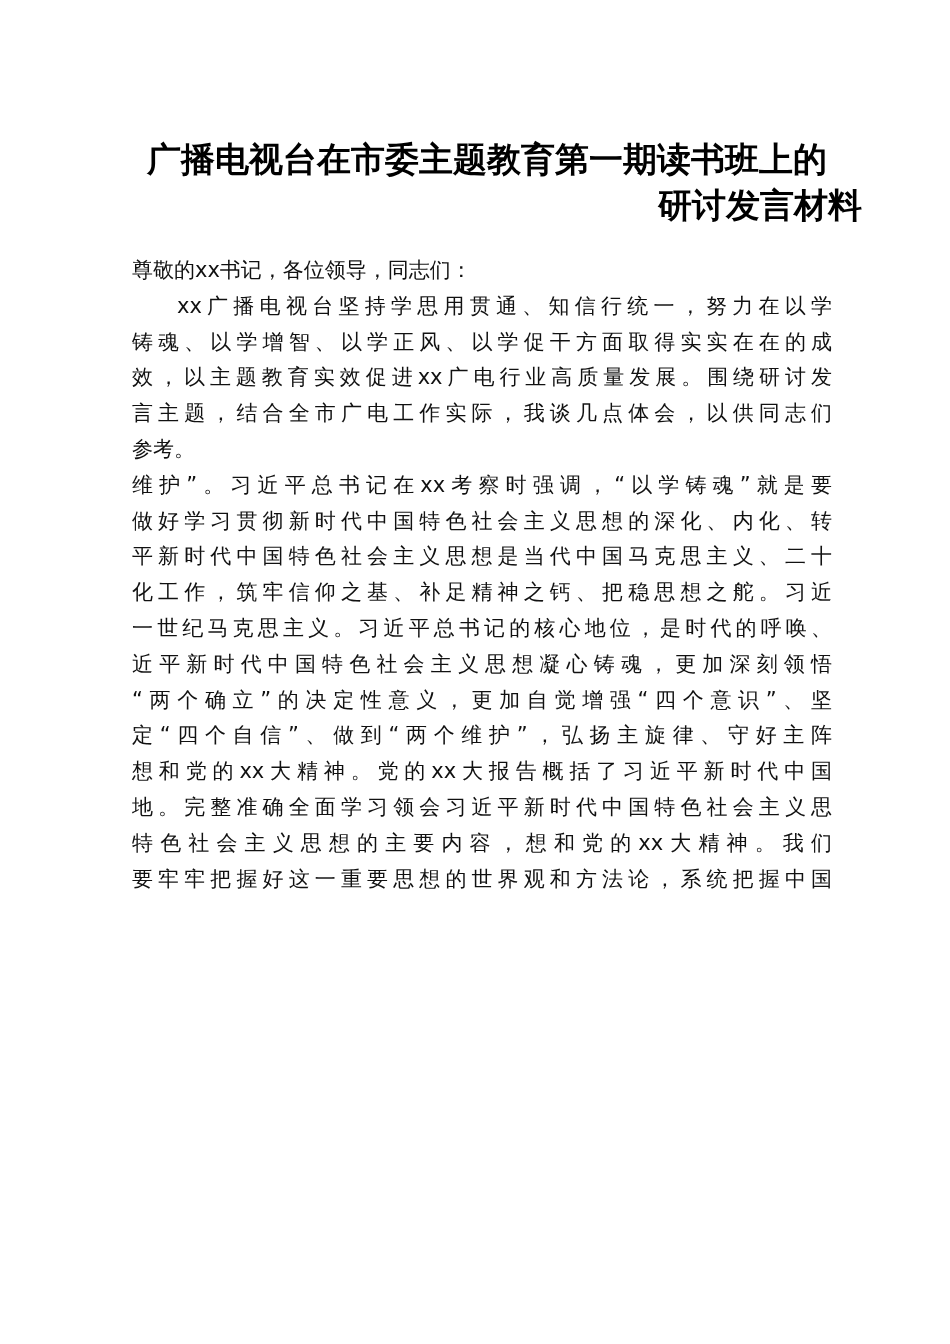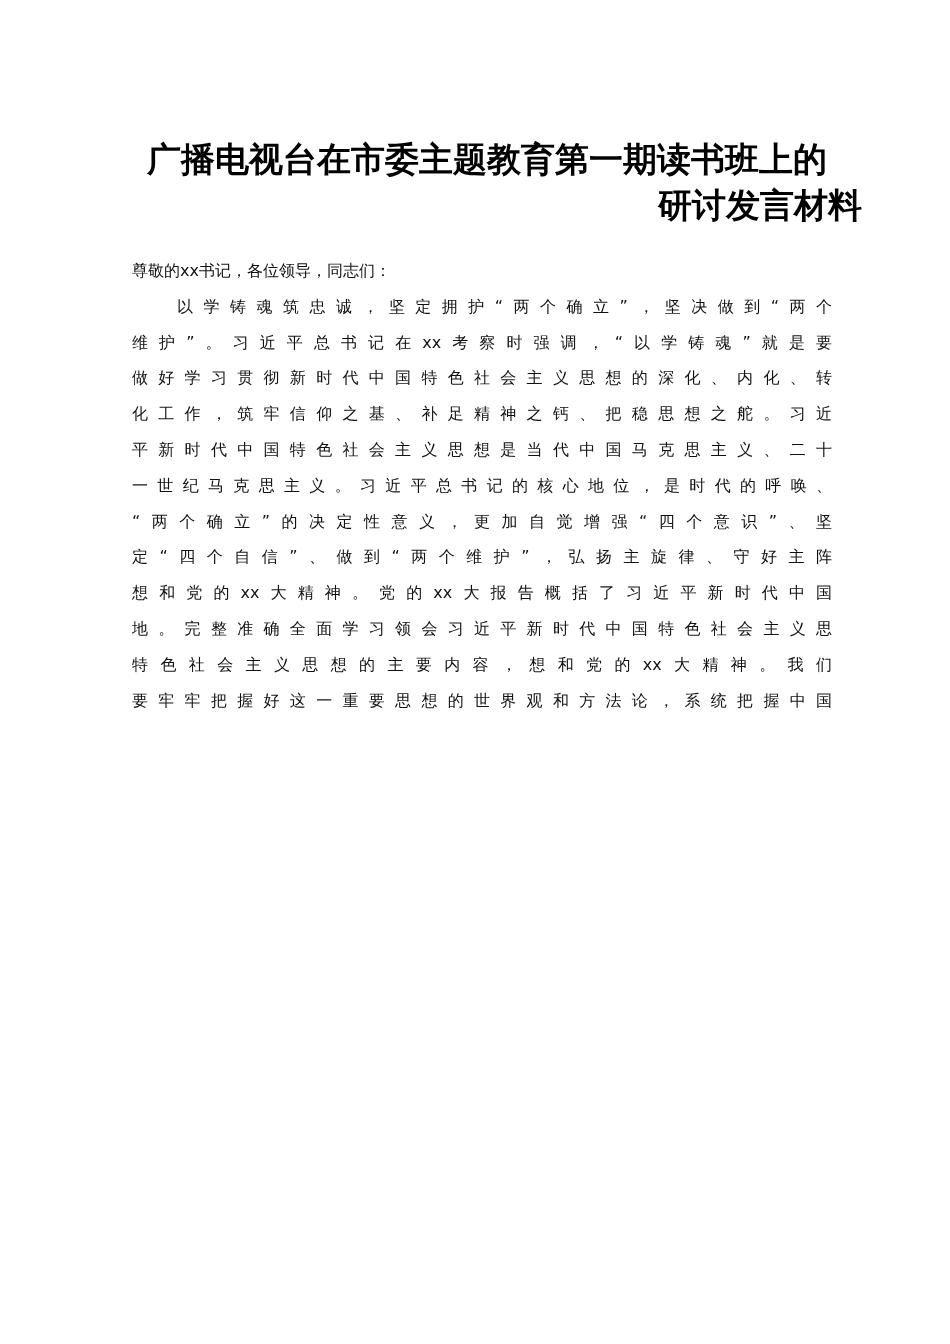--- a/index.html
+++ b/index.html
@@ -9,48 +9,55 @@
     position: absolute; left: 100px; width: 750px; text-align: center;
     font-family: "DejaVu Serif", "Liberation Serif", serif;
     font-weight: bold; font-size: 34px; color: #000; letter-spacing: 0px;
     line-height: 46px; margin: 0;
   }
   .title .l1 { position: absolute; left: 0; top: 0; width: 750px; text-align: center; white-space: nowrap; }
   .title .l2 { position: absolute; left: 0; top: 46px; width: 750px; text-align: right; white-space: nowrap; }
   .body {
     position: absolute; left: 120px; top: 253px; width: 700px;
     font-family: "DejaVu Sans", "Liberation Sans", sans-serif;
-    font-size: 16px; color: #111; line-height: 35.8px;
+    font-size: 21px; color: #111; line-height: 35.8px;
   }
   .line { display: block; white-space: nowrap; height: 35.8px; text-align: justify; text-align-last: justify; }
   .line.last { text-align-last: left; }
   .line.indent { padding-left: 45px; }
   .salutation { text-align-last: left; }
 </style>
 </head>
 <body>
 
 <div class="page">
 
   <h1 class="title" style="top:136px;">
     <span class="l1">广播电视台在市委主题教育第一期读书班上的</span>
     <span class="l2">研讨发言材料</span>
   </h1>
 
   <div class="body">
     <span class="line salutation">尊敬的xx书记，各位领导，同志们：</span>
 
+    <div>
+      <span class="line indent">xx广播电视台坚持学思用贯通、知信行统一，努力在以学</span>
+      <span class="line">铸魂、以学增智、以学正风、以学促干方面取得实实在在的成</span>
+      <span class="line">效，以主题教育实效促进xx广电行业高质量发展。围绕研讨发</span>
+      <span class="line">言主题，结合全市广电工作实际，我谈几点体会，以供同志们</span>
+      <span class="line last">参考。</span>
+    </div>
 
     <div>
-      <span class="line indent">以学铸魂筑忠诚，坚定拥护“两个确立”，坚决做到“两个</span>
       <span class="line">维护”。习近平总书记在xx考察时强调，“以学铸魂”就是要</span>
       <span class="line">做好学习贯彻新时代中国特色社会主义思想的深化、内化、转</span>
+      <span class="line">平新时代中国特色社会主义思想是当代中国马克思主义、二十</span>
       <span class="line">化工作，筑牢信仰之基、补足精神之钙、把稳思想之舵。习近</span>
-      <span class="line">平新时代中国特色社会主义思想是当代中国马克思主义、二十</span>
       <span class="line">一世纪马克思主义。习近平总书记的核心地位，是时代的呼唤、</span>
+      <span class="line">近平新时代中国特色社会主义思想凝心铸魂，更加深刻领悟</span>
       <span class="line">“两个确立”的决定性意义，更加自觉增强“四个意识”、坚</span>
       <span class="line">定“四个自信”、做到“两个维护”，弘扬主旋律、守好主阵</span>
       <span class="line">想和党的xx大精神。党的xx大报告概括了习近平新时代中国</span>
       <span class="line">地。完整准确全面学习领会习近平新时代中国特色社会主义思</span>
       <span class="line">特色社会主义思想的主要内容，想和党的xx大精神。我们</span>
       <span class="line">要牢牢把握好这一重要思想的世界观和方法论，系统把握中国</span>
     </div>
   </div>
 
 </div>

